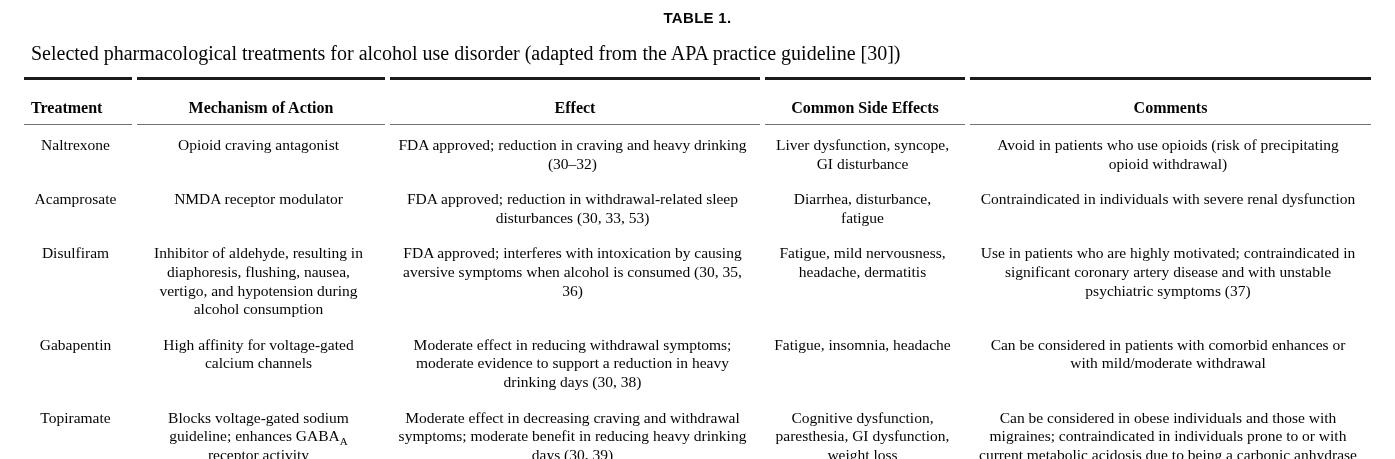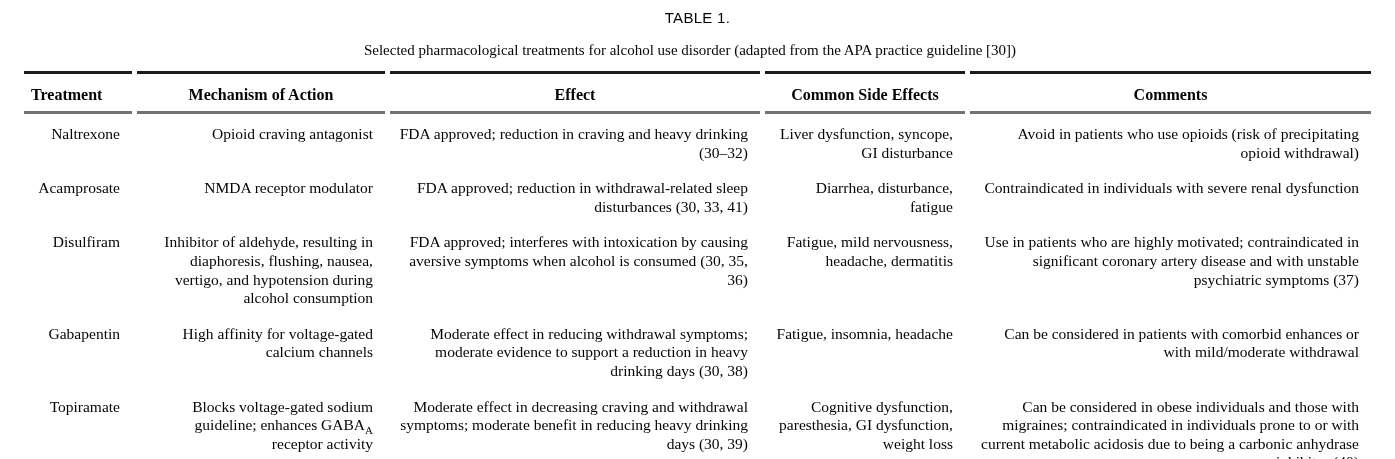--- a/index.html
+++ b/index.html
@@ -12,52 +12,51 @@
     height: 459px;
     overflow: hidden;
     color: #050505;
     font-family: "Liberation Serif", "DejaVu Serif", serif;
   }
   .table-label {
     padding-top: 9px;
     text-align: center;
     font-family: "Liberation Sans", "DejaVu Sans", sans-serif;
     font-size: 15px;
-    font-weight: 400;
+    font-weight: 700;
     letter-spacing: 0.3px;
   }
   .caption {
-    margin: 16px 30px 0 15px;
-    font-size: 15px;
+    margin: 16px 30px 0 31px;
+    font-size: 20px;
     white-space: nowrap;
-    text-align: center;
   }
   table.tbl {
     margin: 12px 0 0 19px;
     width: 1357px;
     border-collapse: separate;
     border-spacing: 5px 0;
     table-layout: fixed;
   }
   table.tbl th {
     border-top: 3px solid #1b1b1b;
-    border-bottom: 3px solid #737373;
+    border-bottom: 1px solid #737373;
     font-size: 16px;
     font-weight: 700;
     text-align: center;
-    padding: 12px 2px 7px 2px;
+    padding: 19px 2px 7px 2px;
     vertical-align: middle;
   }
   table.tbl th.th-treatment { text-align: left; padding-left: 7px; }
   table.tbl td {
     vertical-align: top;
     font-size: 15.5px;
     line-height: 1.2;
     padding: 11px 12px 6px 7px;
-    text-align: right;
+    text-align: center;
     margin-top: 28px;
   }
   table.tbl tbody tr:last-child td {
     border-bottom: 3px solid #1b1b1b;
     padding-bottom: 10px;
   }
   sub.gaba-sub {
     font-size: 11px;
     line-height: 0;
   }
@@ -90,21 +89,21 @@
     <tr>
       <td>Naltrexone</td>
       <td>Opioid craving antagonist</td>
       <td>FDA approved; reduction in craving and heavy drinking (30–32)</td>
       <td>Liver dysfunction, syncope, GI disturbance</td>
       <td>Avoid in patients who use opioids (risk of precipitating opioid withdrawal)</td>
     </tr>
     <tr>
       <td>Acamprosate</td>
       <td>NMDA receptor modulator</td>
-      <td>FDA approved; reduction in withdrawal-related sleep disturbances (30, 33, 41)</td>
+      <td>FDA approved; reduction in withdrawal-related sleep disturbances (30, 33, 53)</td>
       <td>Diarrhea, disturbance, fatigue</td>
       <td>Contraindicated in individuals with severe renal dysfunction</td>
     </tr>
     <tr>
       <td>Disulfiram</td>
       <td>Inhibitor of aldehyde, resulting in diaphoresis, flushing, nausea, vertigo, and hypotension during alcohol consumption</td>
       <td>FDA approved; interferes with intoxication by causing aversive symptoms when alcohol is consumed (30, 35, 36)</td>
       <td>Fatigue, mild nervousness, headache, dermatitis</td>
       <td>Use in patients who are highly motivated; contraindicated in significant coronary artery disease and with unstable psychiatric symptoms (37)</td>
     </tr>

